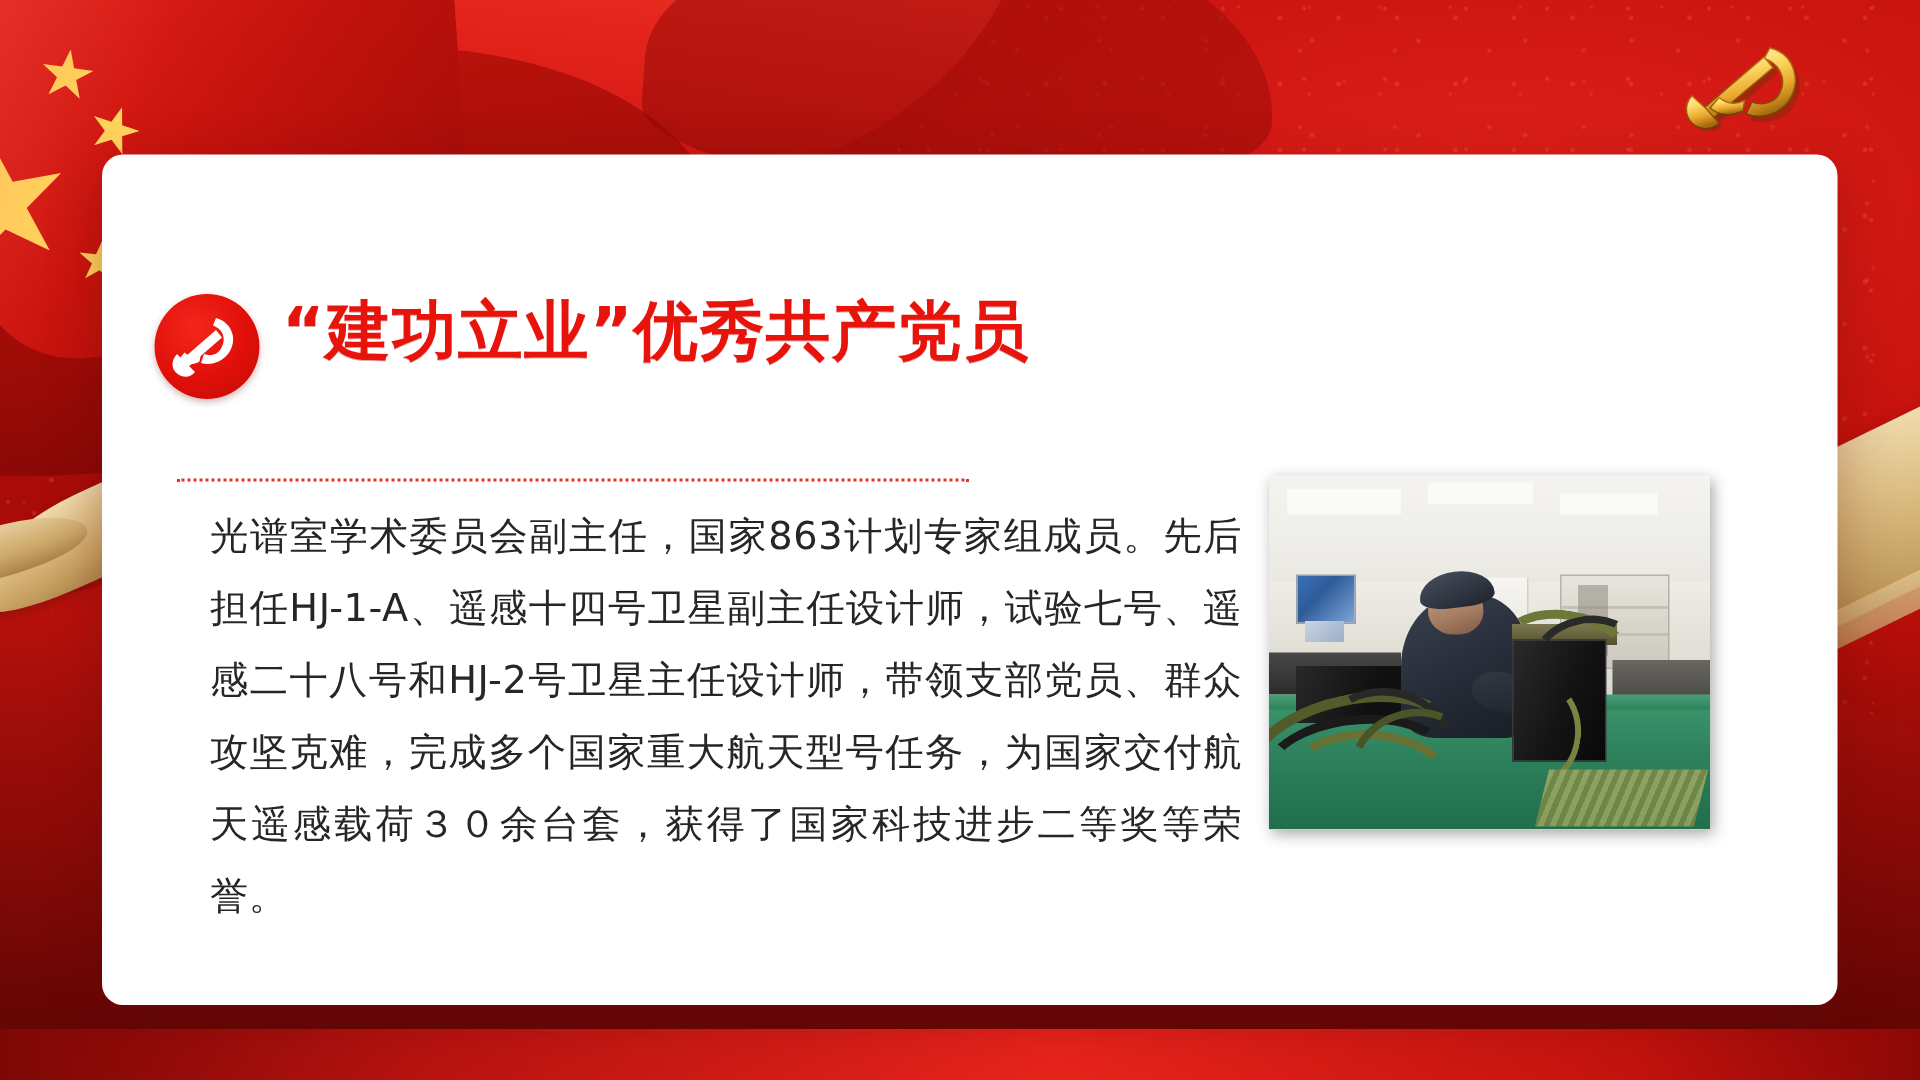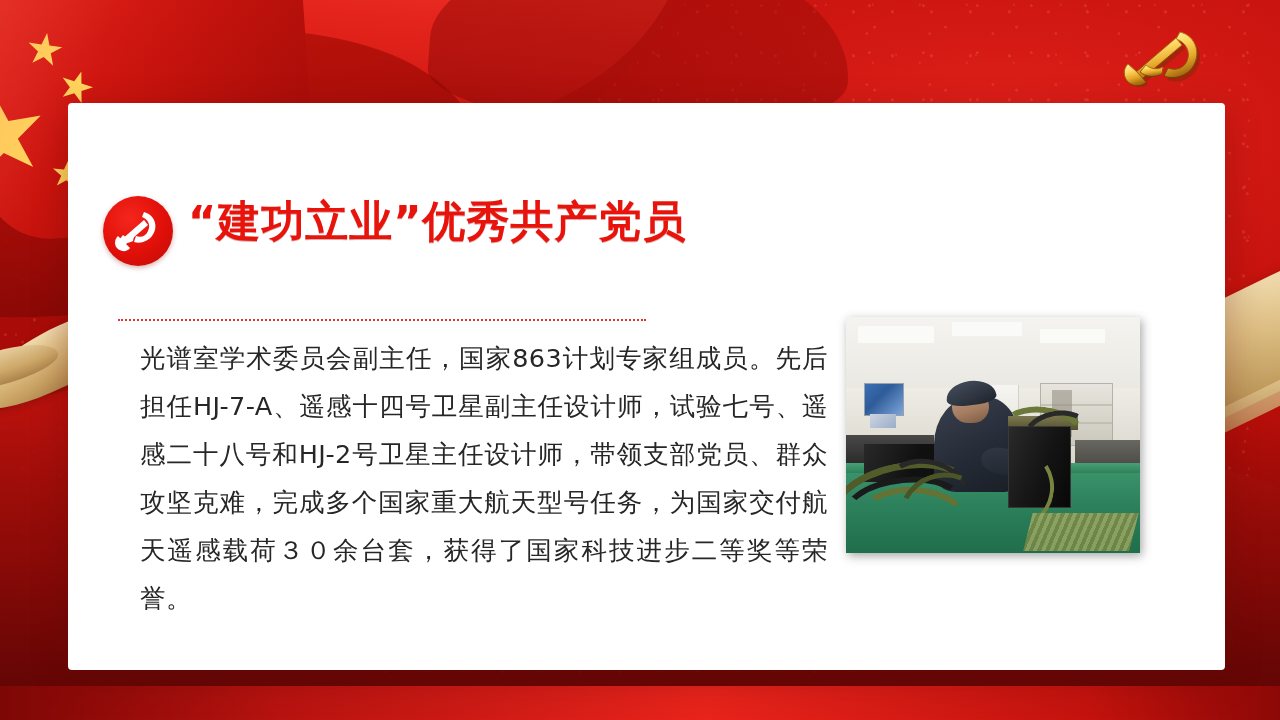--- a/index.html
+++ b/index.html
@@ -175,21 +175,21 @@
     right: 58px; top: 24px;
     width: 104px; height: 68px;
   }
 
   
   .card {
     position: absolute;
     left: 68px; top: 103px;
     width: 1157px; height: 567px;
     background: #ffffff;
-    border-radius: 4px;
+    border-radius: 14px;
     box-shadow: 0 10px 36px rgba(90,10,6,.32);
   }
 
   
   .badge {
     position: absolute;
     left: 35px; top: 93px;
     width: 70px; height: 70px;
     border-radius: 50%;
     background: radial-gradient(circle at 38% 32%, #f4261c 0%, #e00f09 55%, #c00c07 100%);
@@ -442,21 +442,21 @@
         <path d="M19 34 C14 37 9 36 5 33 L9 28 C12 31 16 31 20 29 Z" fill="#ffffff"></path>
       </svg>
     </div>
 
     <div class="title-block">
       <div class="title-main">“建功立业”优秀共产党员</div>
     </div>
 
     <div class="divider"></div>
 
-    <div class="body-text">光谱室学术委员会副主任，国家863计划专家组成员。先后担任HJ-7-A、遥感十四号卫星副主任设计师，试验七号、遥感二十八号和HJ-2号卫星主任设计师，带领支部党员、群众攻坚克难，完成多个国家重大航天型号任务，为国家交付航天遥感载荷３０余台套，获得了国家科技进步二等奖等荣誉。</div>
+    <div class="body-text">光谱室学术委员会副主任，国家863计划专家组成员。先后担任HJ-1-A、遥感十四号卫星副主任设计师，试验七号、遥感二十八号和HJ-2号卫星主任设计师，带领支部党员、群众攻坚克难，完成多个国家重大航天型号任务，为国家交付航天遥感载荷３０余台套，获得了国家科技进步二等奖等荣誉。</div>
 
     <div class="photo-wrap">
       <div class="photo">
         <div class="ph-ceiling"></div>
         <div class="ph-ceilpanel" style="left:4%;top:4%;width:26%;height:7%;"></div>
         <div class="ph-ceilpanel" style="left:36%;top:2%;width:24%;height:6%;"></div>
         <div class="ph-ceilpanel" style="left:66%;top:5%;width:22%;height:6%;"></div>
         <div class="ph-wall"></div>
         <div class="ph-door"></div>
         <div class="ph-monitor"></div>

